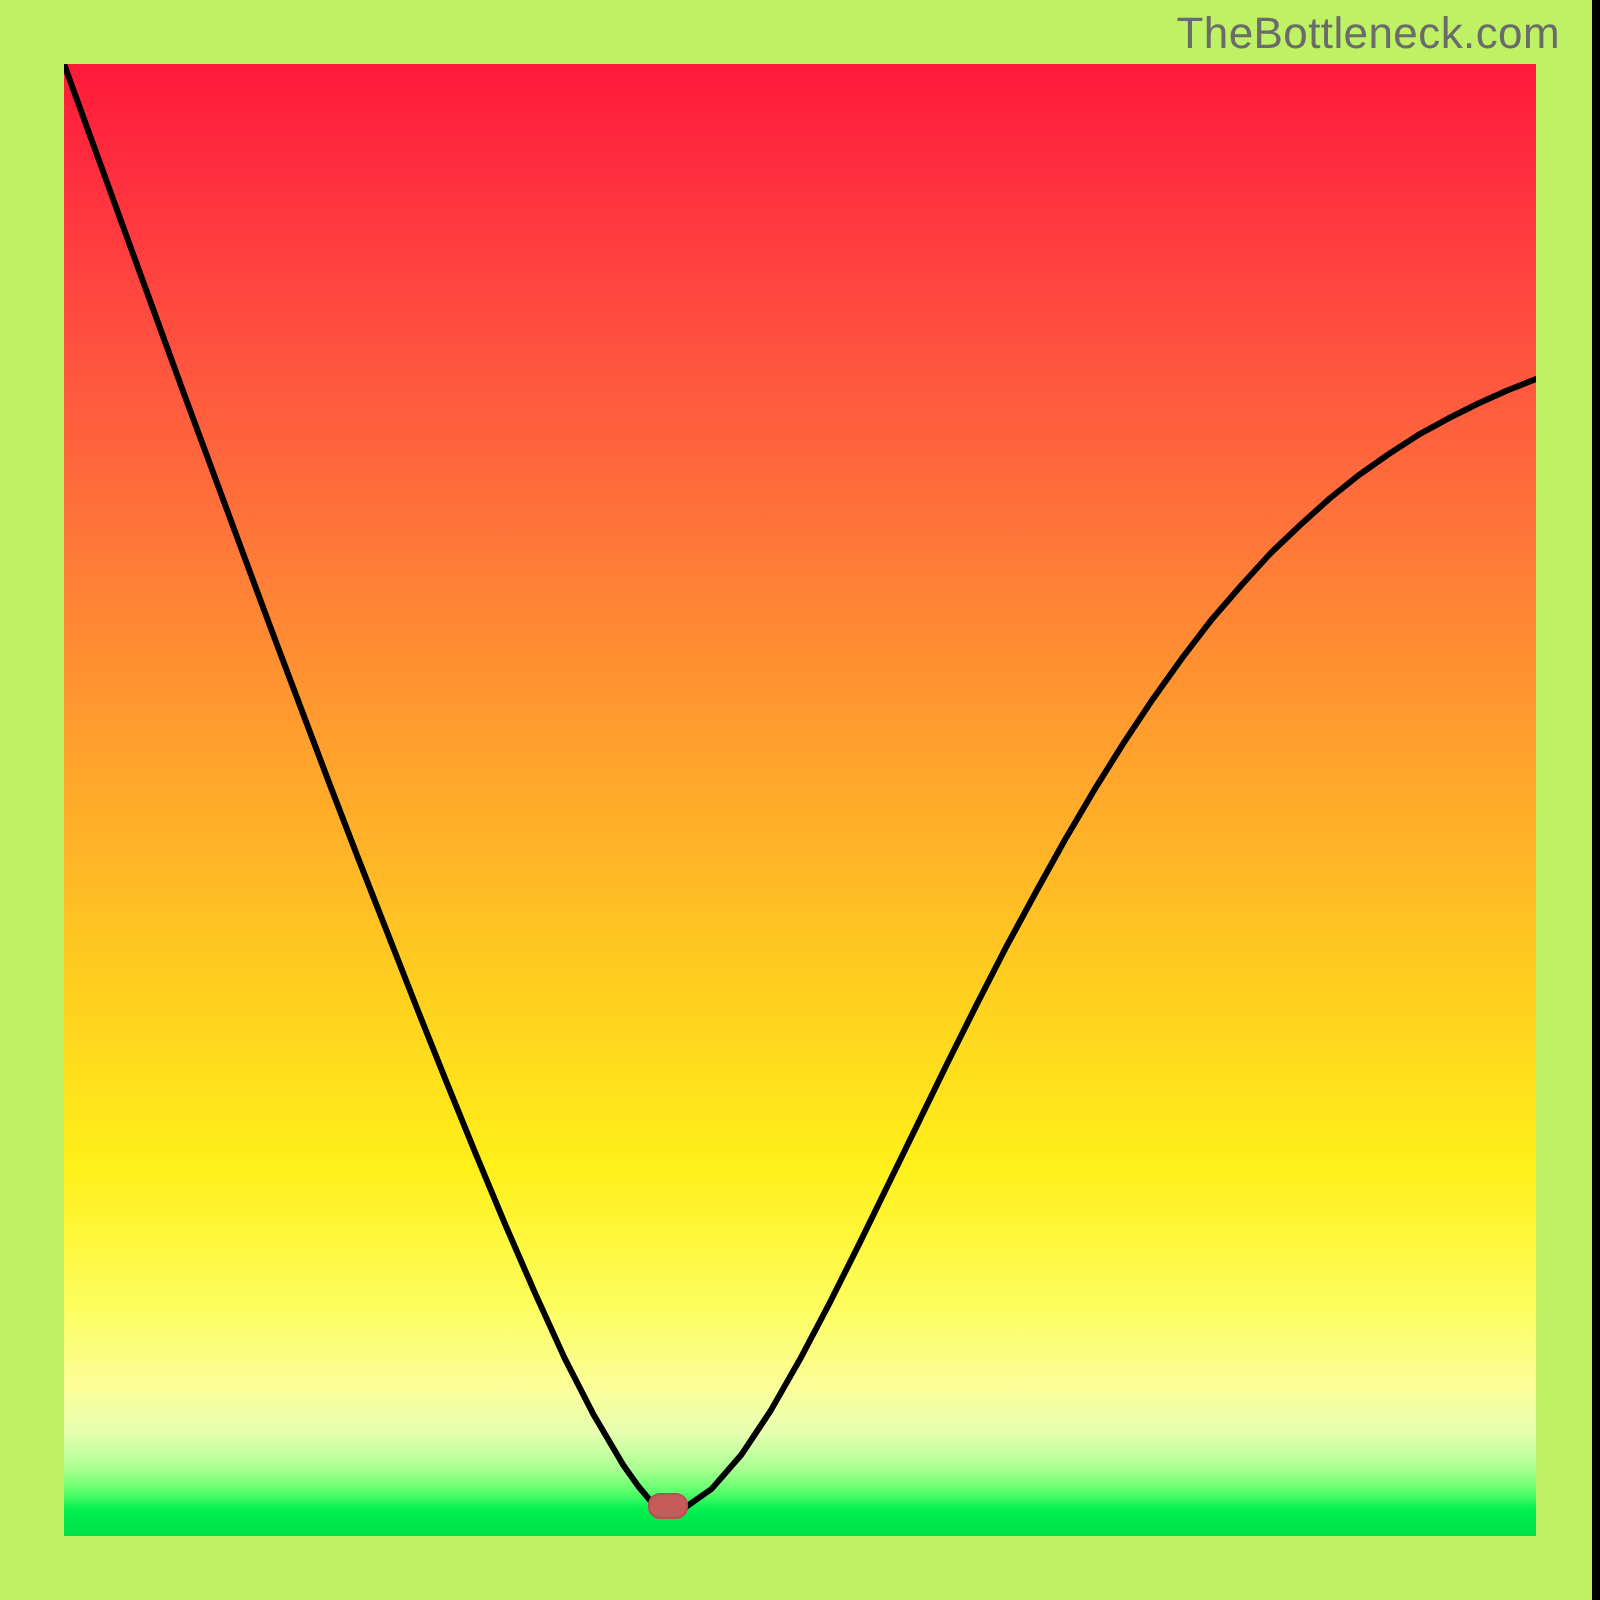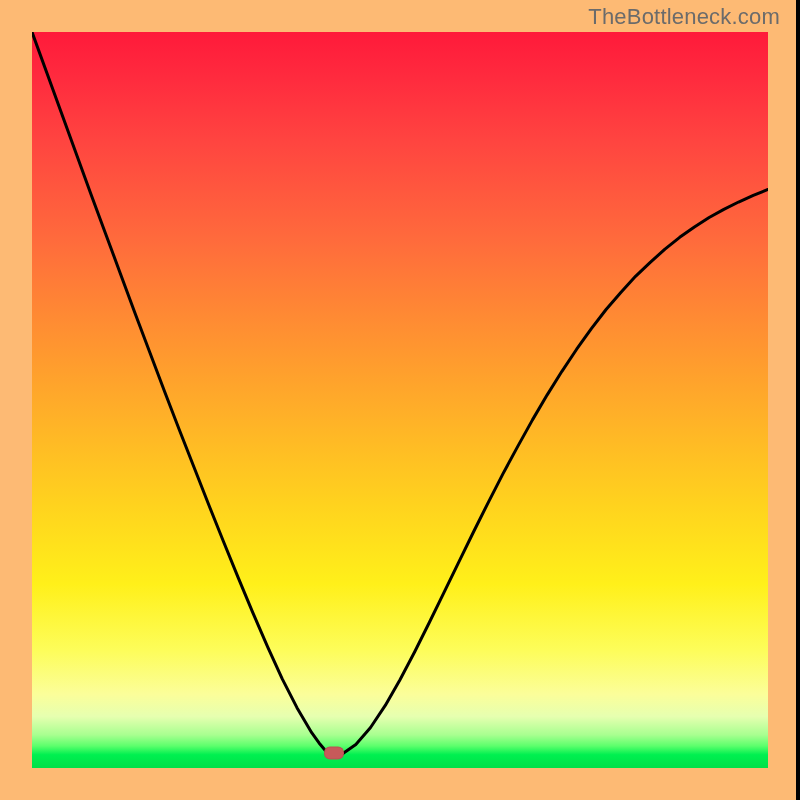--- a/index.html
+++ b/index.html
@@ -8,21 +8,21 @@
     width: 800px;
     height: 800px;
     background: #000;
     overflow: hidden;
     font-family: Arial, Helvetica, sans-serif;
   }
   .frame {
     position: relative;
     width: 796px;
     height: 800px;
-    background: #fdba74;
+    background: #bef264;
   }
   .plot {
     position: absolute;
     left: 32px;
     top: 32px;
     width: 736px;
     height: 736px;
     
     background: linear-gradient(
       to bottom,

